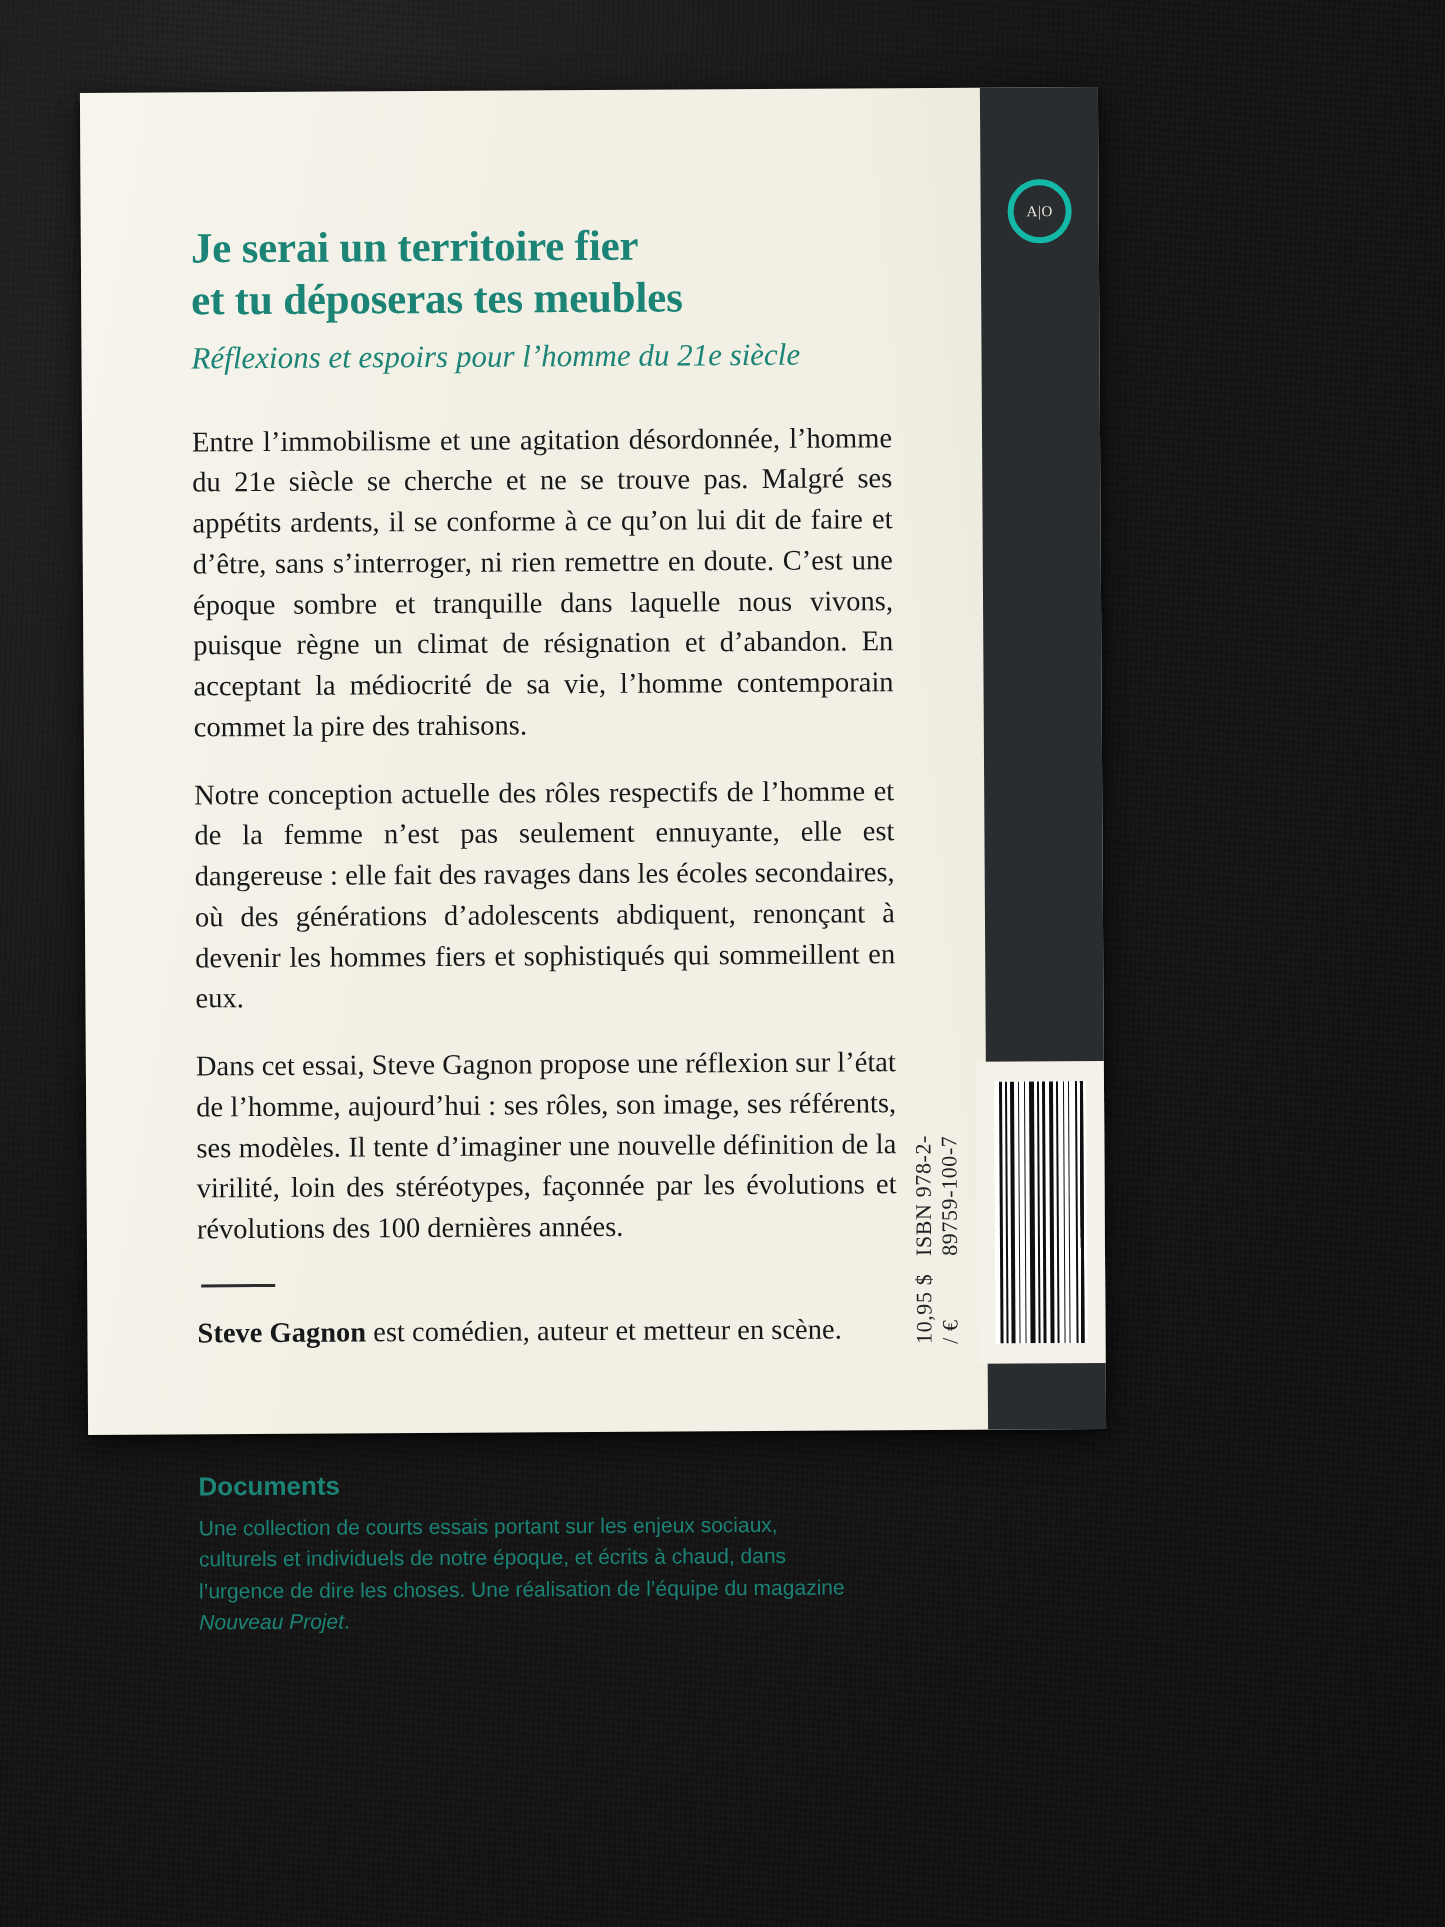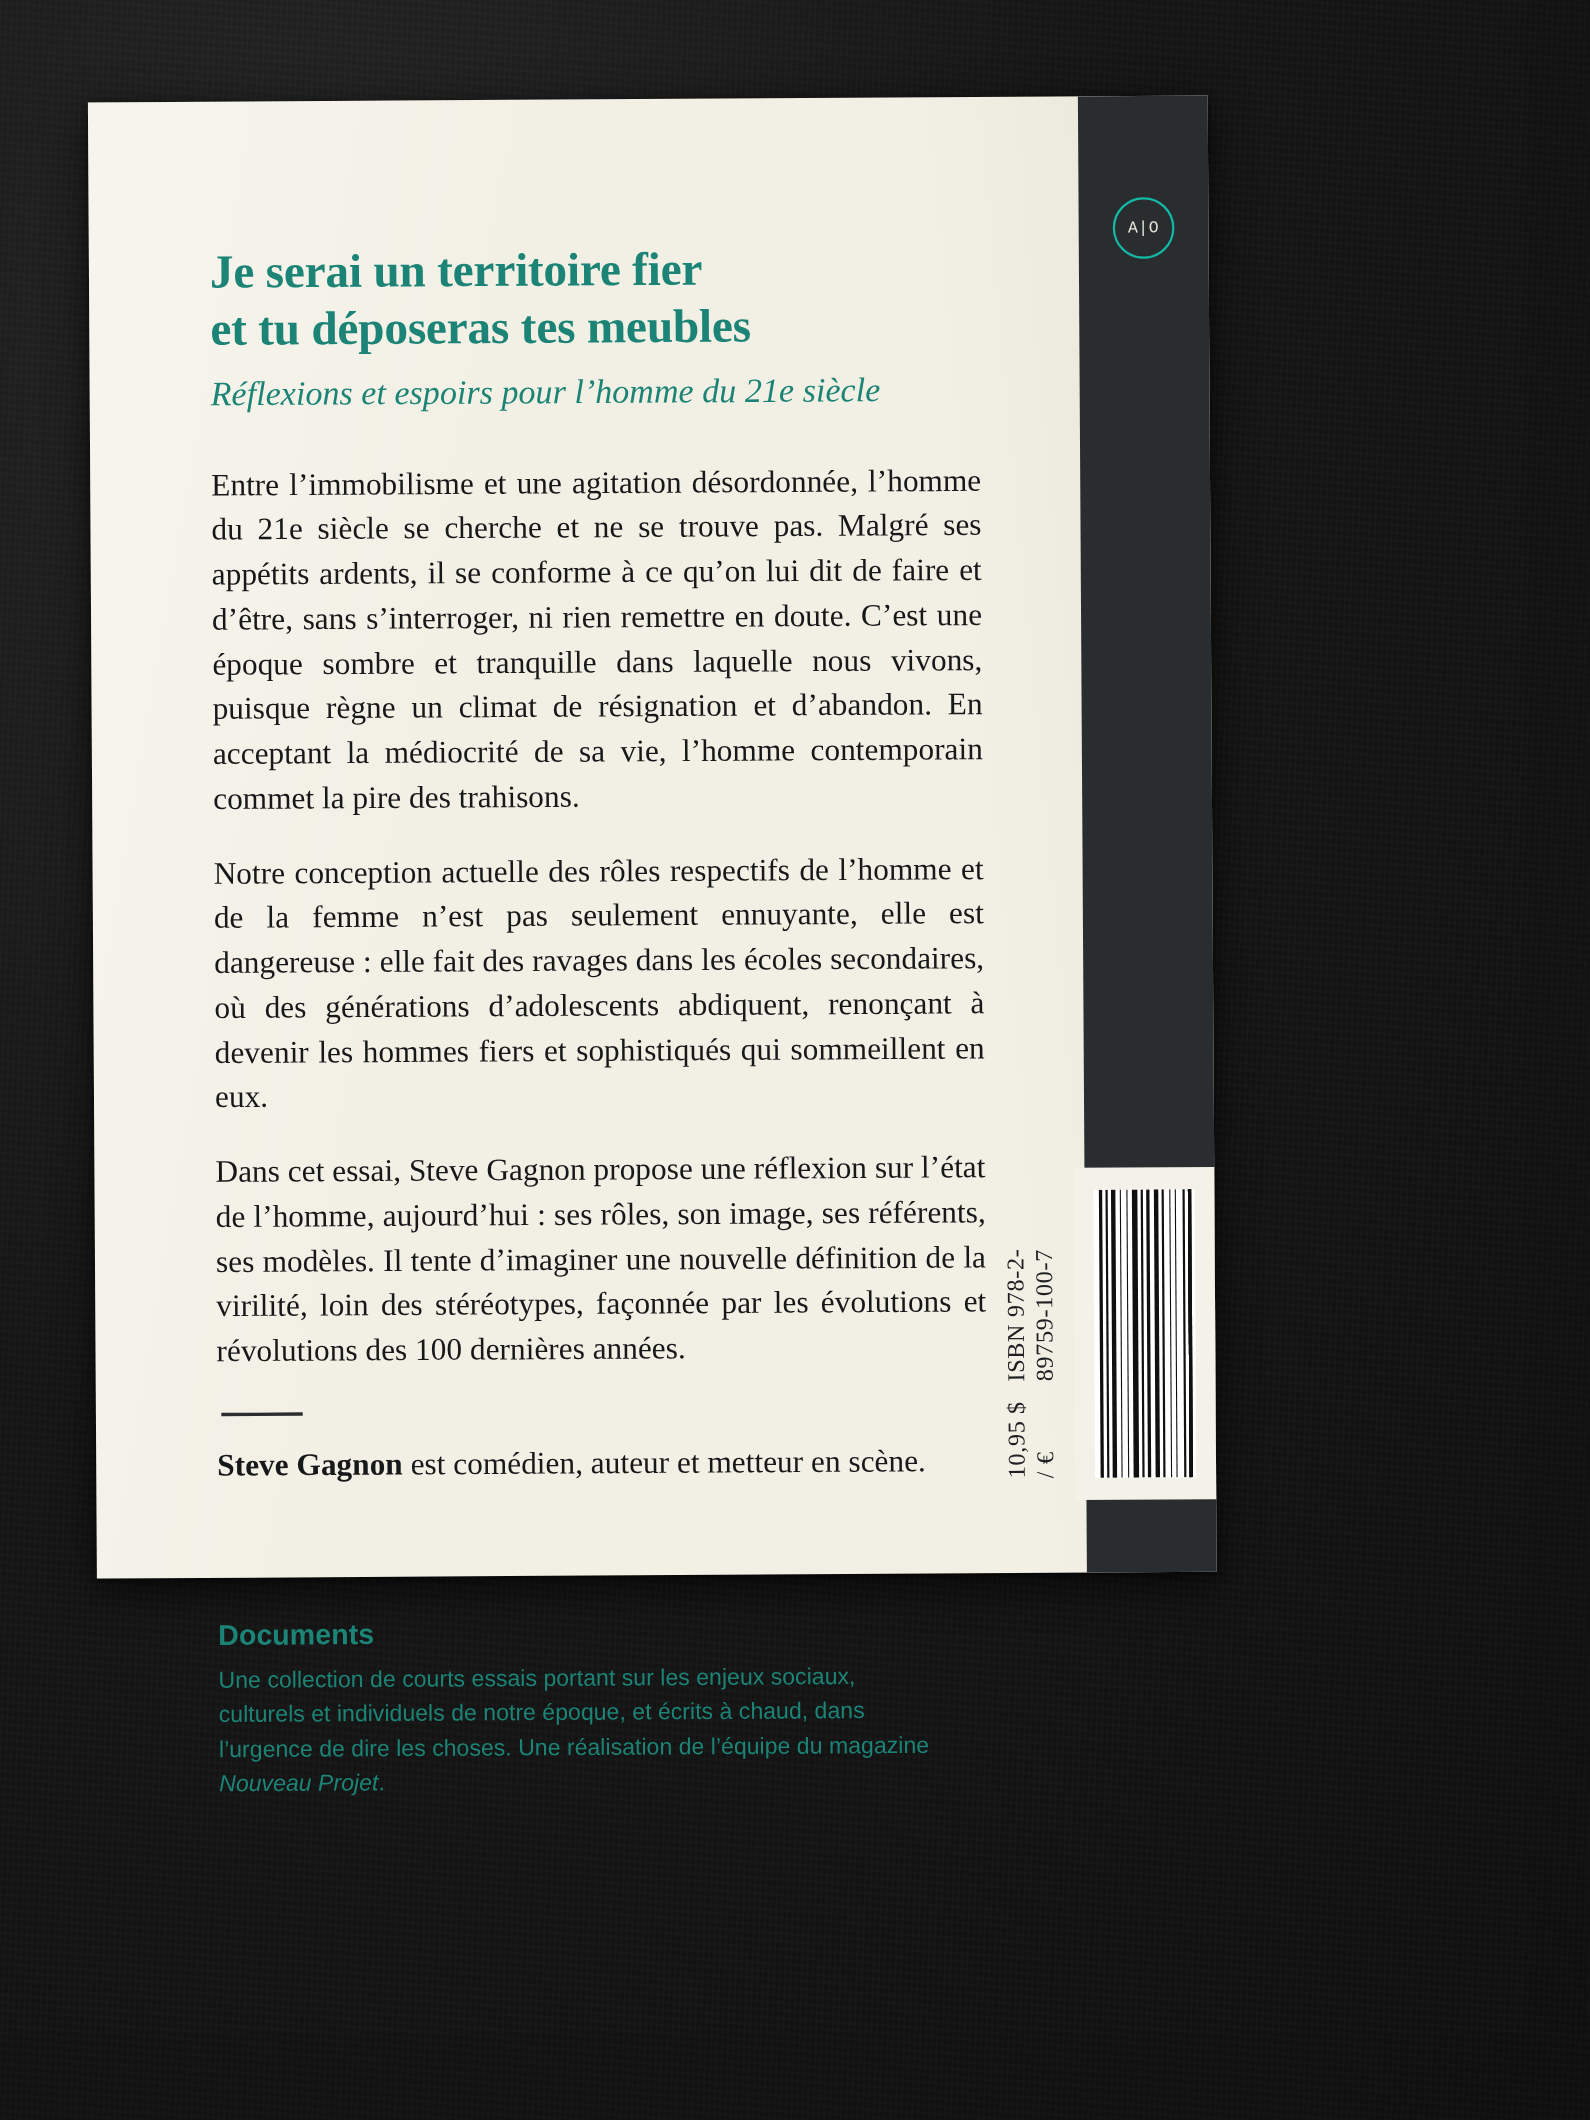--- a/index.html
+++ b/index.html
@@ -63,24 +63,24 @@
     height: 100%;
     background: #2a2d30;
   }
   .spine-logo {
     position: absolute;
     top: 92px;
     left: 50%;
     transform: translateX(-50%);
     width: 52px;
     height: 52px;
-    border: 2px solid #14b8a6;
+    border: 6px solid #14b8a6;
     border-radius: 50%;
     color: #e6e3d8;
-    font-family: Liberation Mono, monospace;
+    font-family: Liberation Serif, serif;
     font-size: 15px;
     letter-spacing: .5px;
     display: flex;
     align-items: center;
     justify-content: center;
   }
 
   
   .barcode-panel {
     position: absolute;

